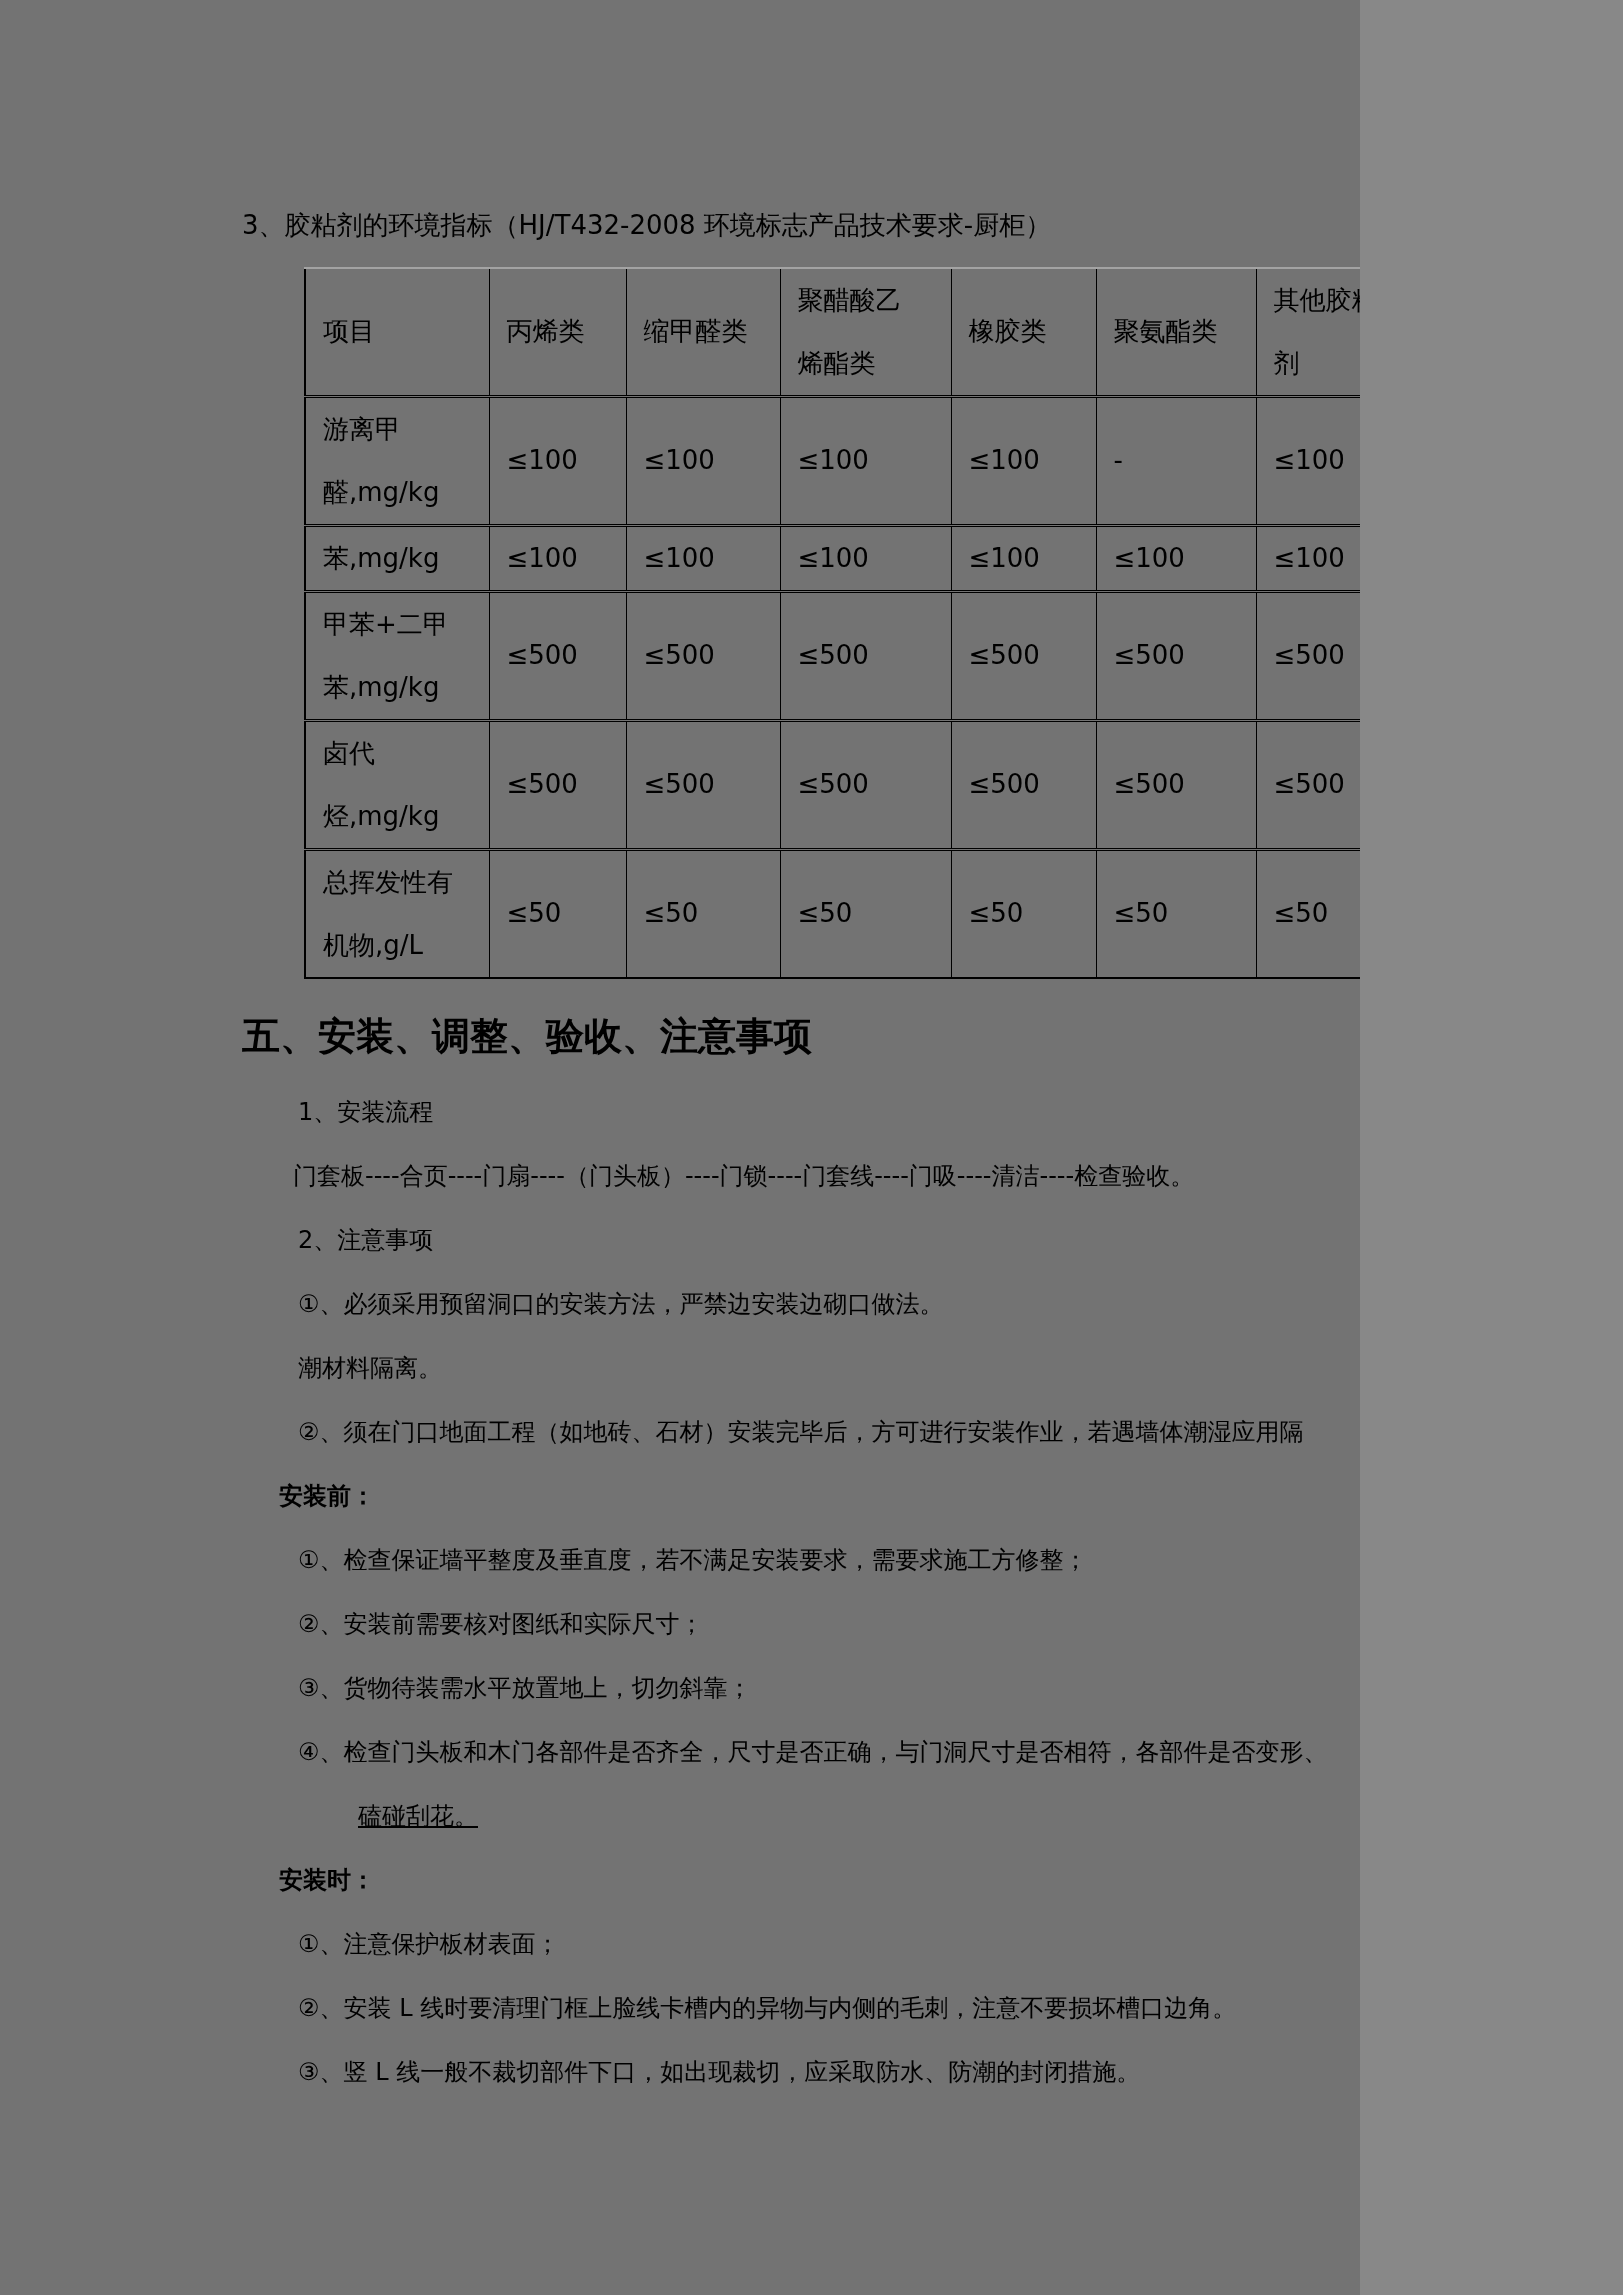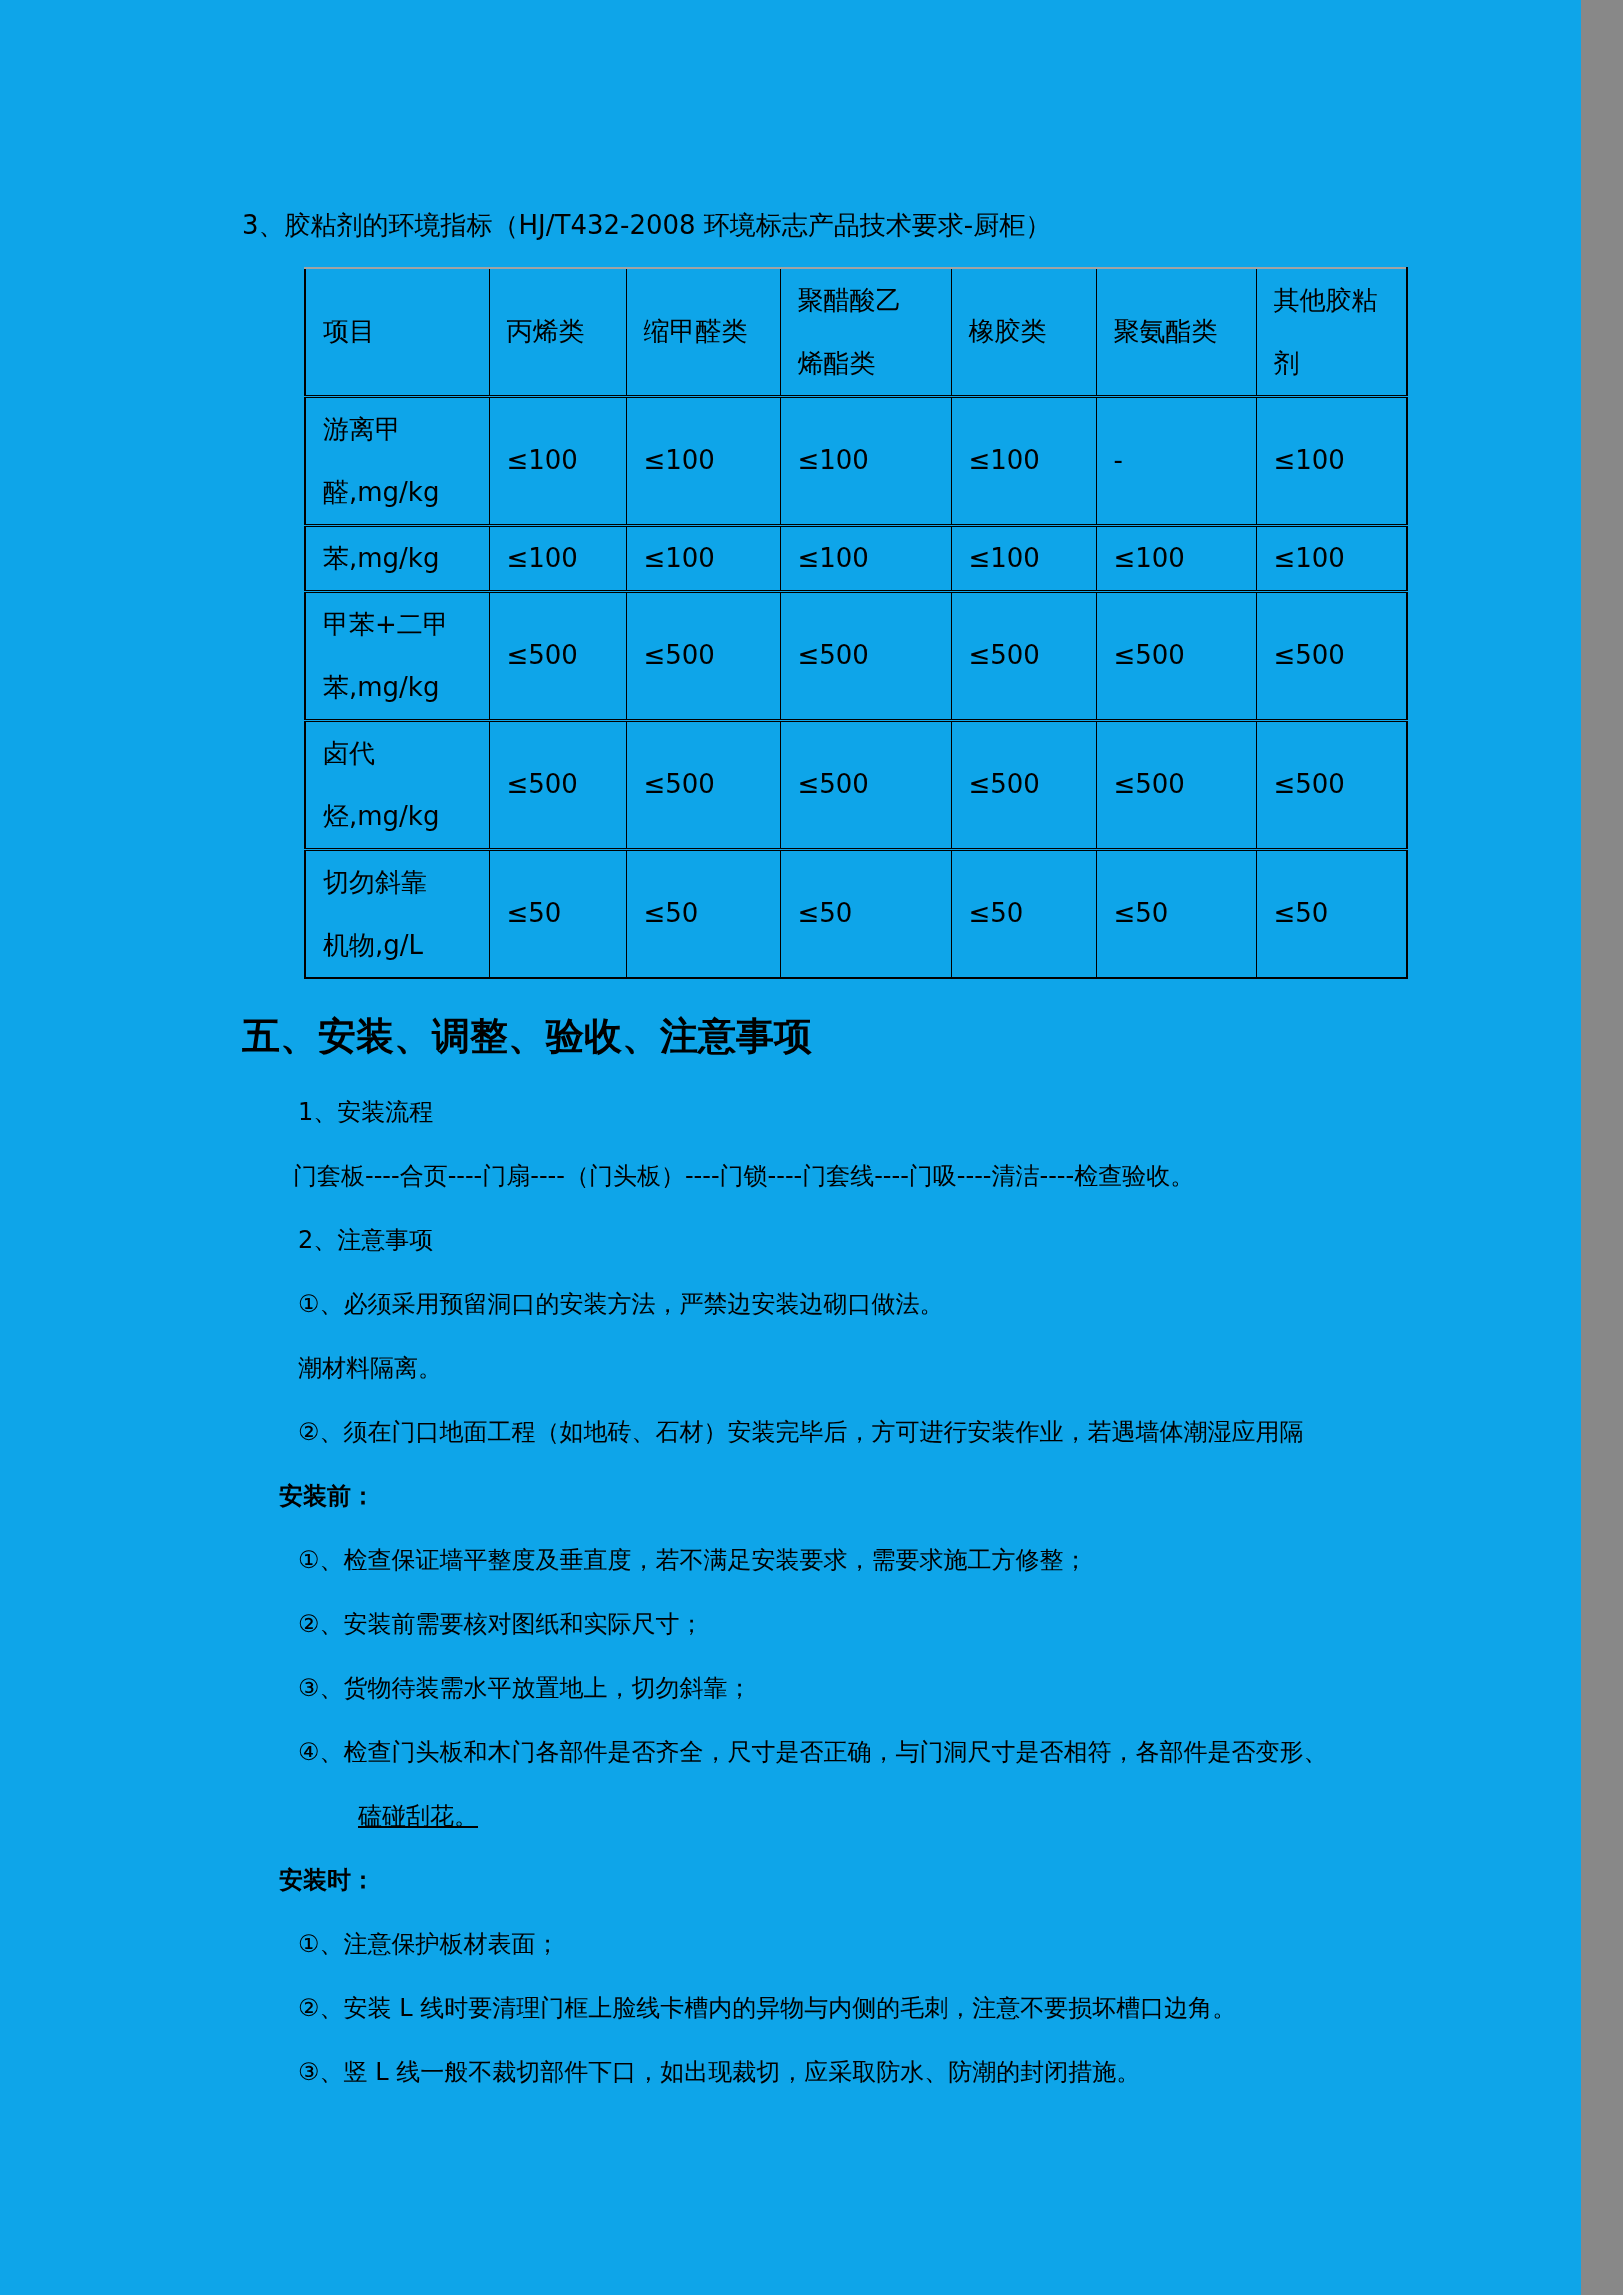--- a/index.html
+++ b/index.html
@@ -1,17 +1,17 @@
 <!DOCTYPE html>
 <html lang="zh" style="font-size:10.5px"><head>
 <meta charset="utf-8">
 <style>
   html,body{margin:0;padding:0;background:#888;}
   .page{
-    width:1581px;height:2295px;background:#0ea5e9;color:#000;
+    width:1360px;height:2295px;background:#737373;color:#000;
     position:relative;overflow:hidden;
     font-family:"DejaVu Sans","Liberation Sans",sans-serif;
   }
   .content{padding:206px 196px 0 242px;}
   .doc-title{
     font-size:26px;line-height:39px;margin:0 0 21.6px 0;font-weight:normal;
     white-space:nowrap;
   }
   table.spec{
     border-collapse:collapse;margin-left:62px;width:1101px;table-layout:fixed;
@@ -130,21 +130,21 @@
             </td>
             <td>≤500</td>
             <td>≤500</td>
             <td>≤500</td>
             <td>≤500</td>
             <td>≤500</td>
             <td>≤500</td>
           </tr>
           <tr>
             <td>
-              <div class="cell-line">切勿斜靠</div>
+              <div class="cell-line">总挥发性有</div>
               <div class="cell-line">机物,g/L</div>
             </td>
             <td>≤50</td>
             <td>≤50</td>
             <td>≤50</td>
             <td>≤50</td>
             <td>≤50</td>
             <td>≤50</td>
           </tr>
         </tbody>

